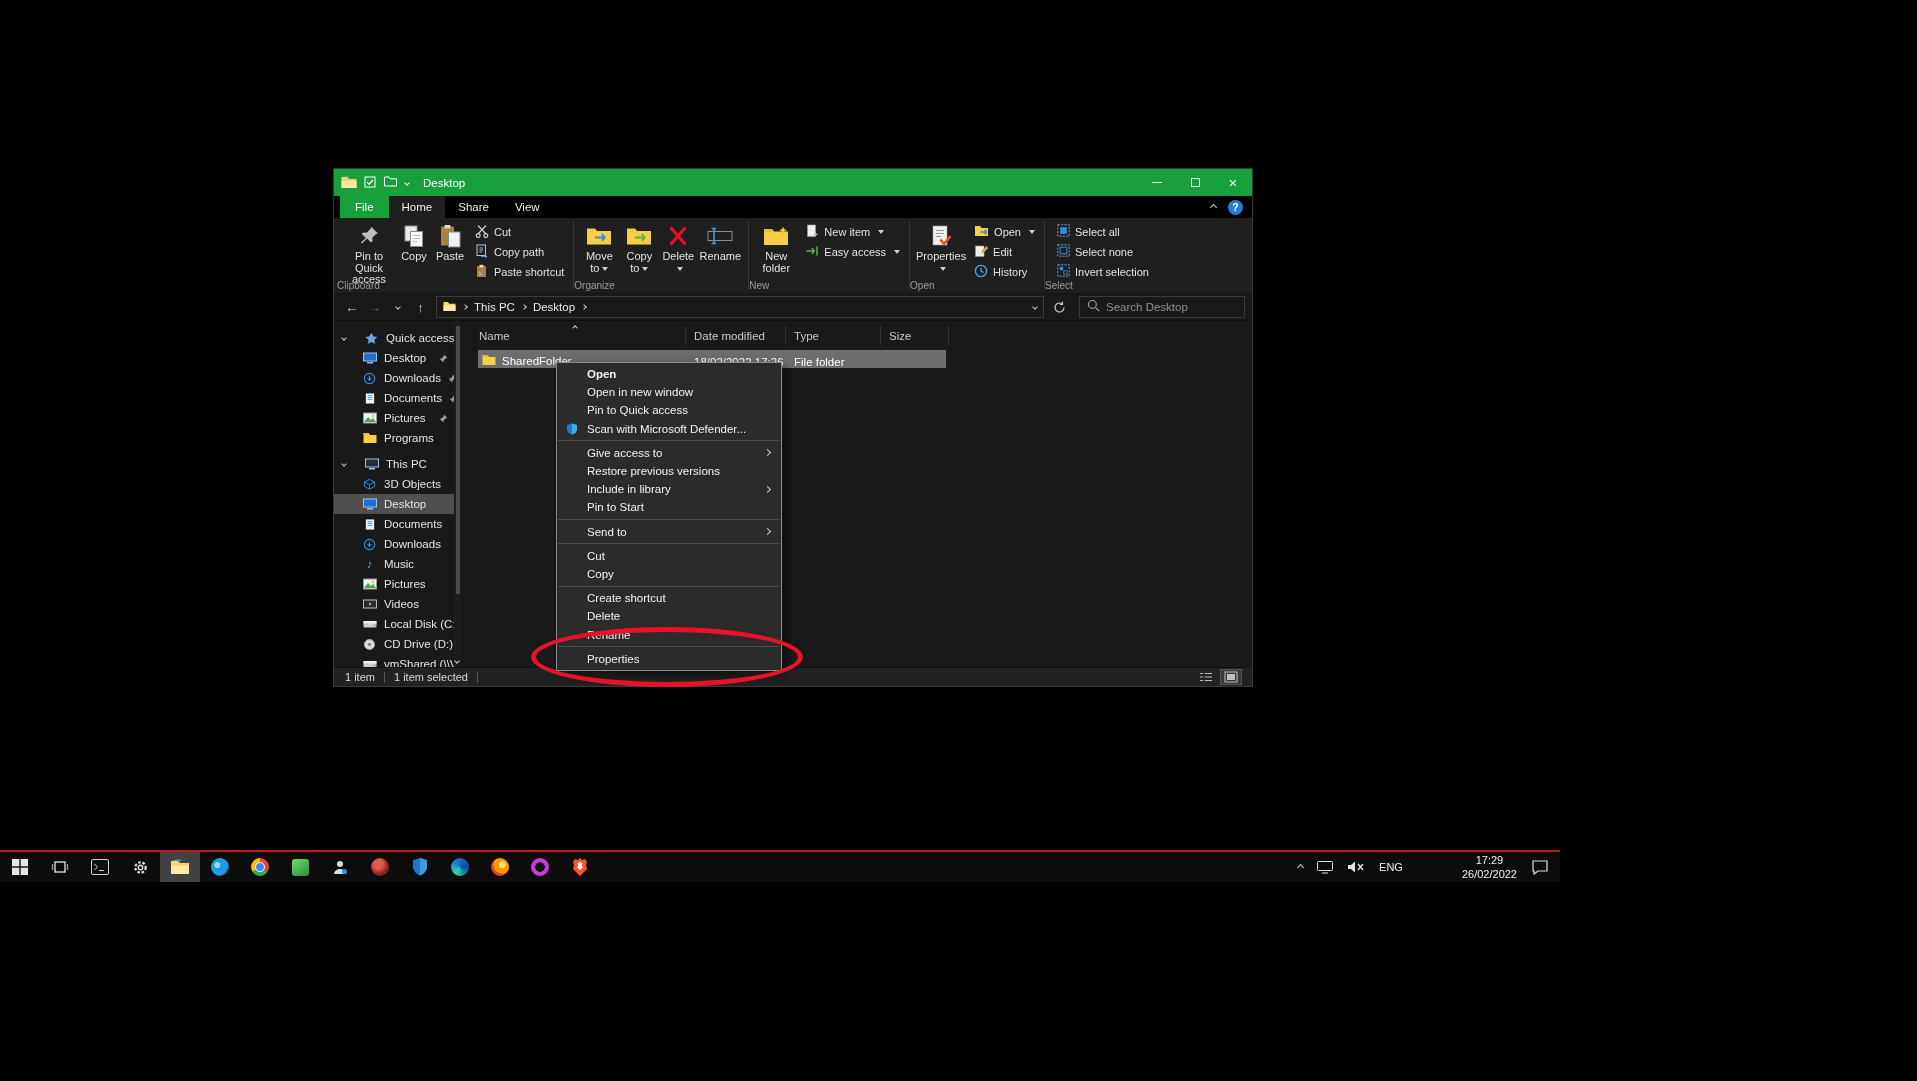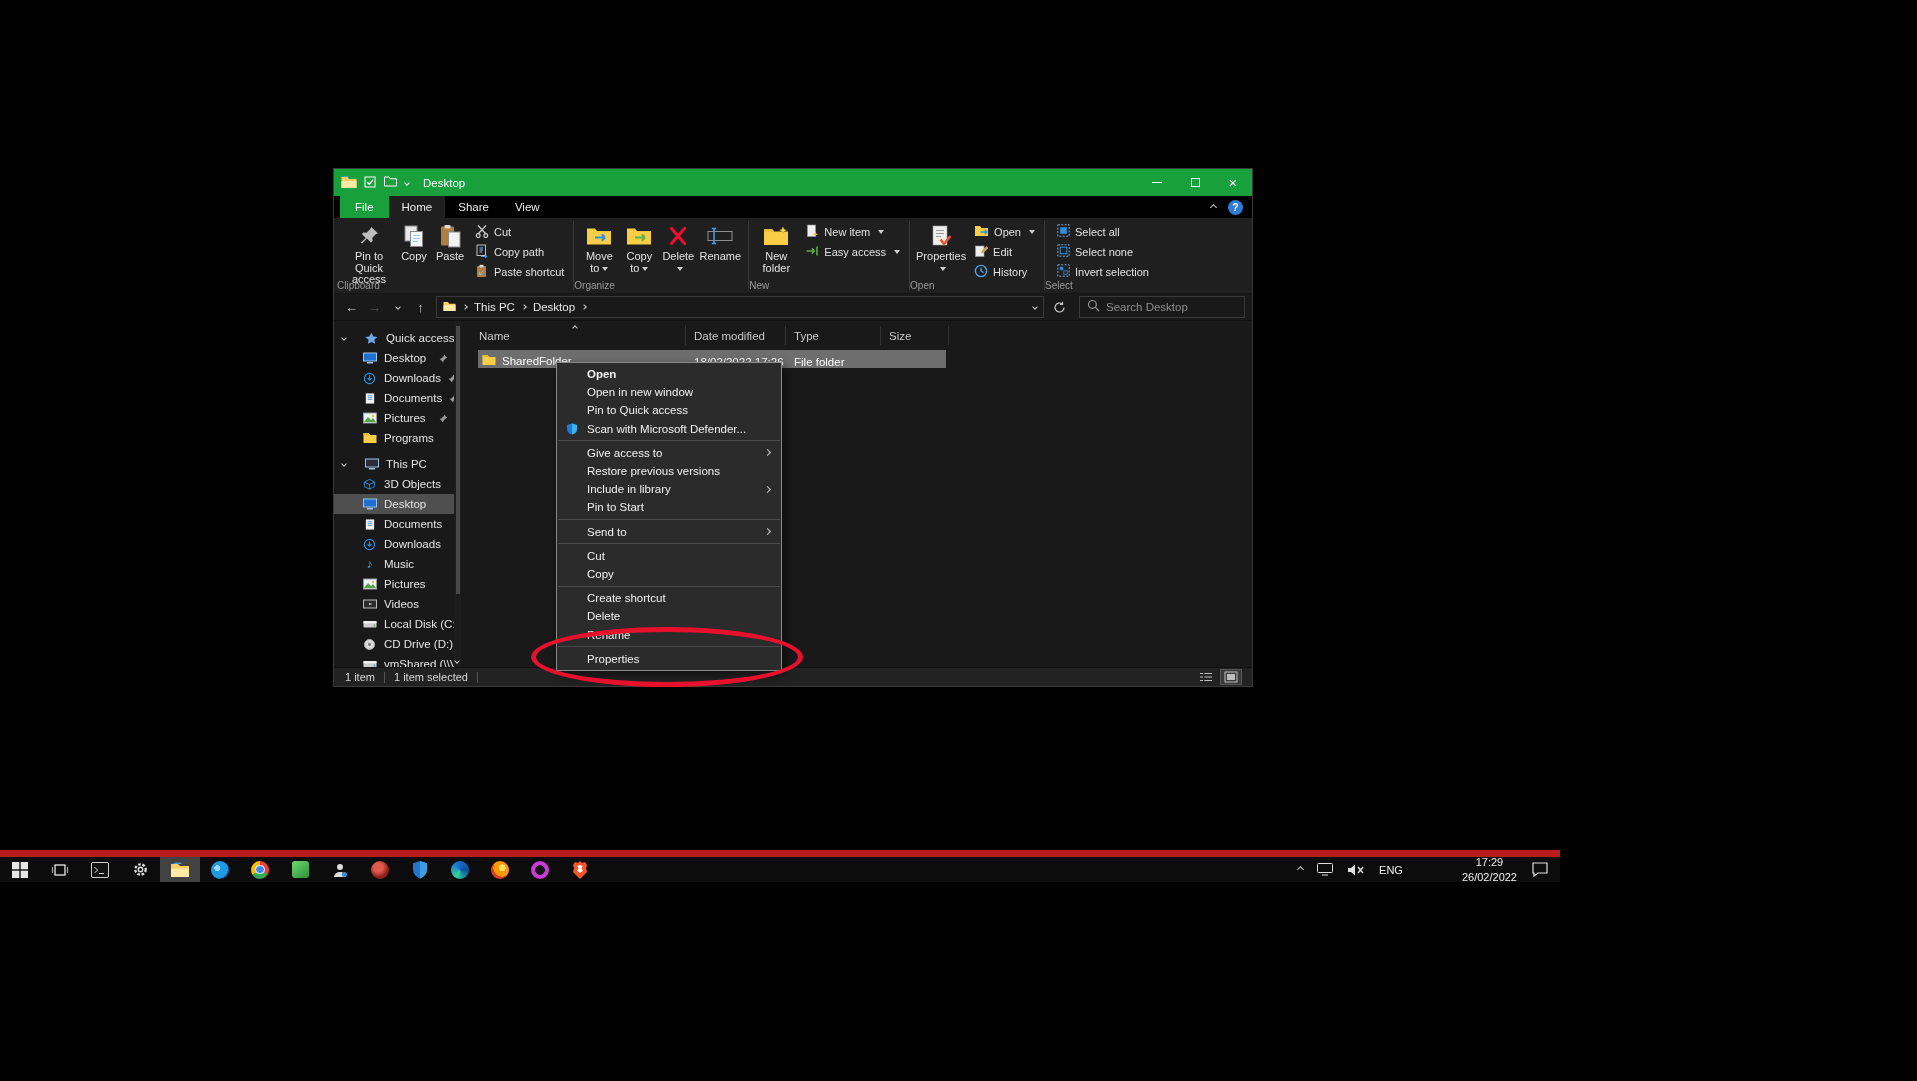--- a/index.html
+++ b/index.html
@@ -102,21 +102,21 @@
   .cmi{height:18.2px;display:flex;align-items:center;padding:0 26px 0 30px;font-size:11.5px;color:#f2f2f2;position:relative;white-space:nowrap;}
   .cmi.bold{font-weight:bold;}
   .cmi .cmi-ico{position:absolute;left:9px;top:3px;}
   .cmi .sub-chev{position:absolute;right:11px;}
   .csep{height:1px;background:#4b4b4b;margin:2.5px 1px;}
 
   
   .annotation{position:absolute;left:531px;top:627px;width:272px;height:60px;border:5px solid var(--annotation-red);border-radius:50%;z-index:60;pointer-events:none;}
 
   
-  .taskbar{position:absolute;left:0;bottom:0;width:100%;height:32px;background:#0c0c0c;border-top:7px solid #b91c1c;display:flex;align-items:stretch;z-index:30;}
+  .taskbar{position:absolute;left:0;bottom:0;width:100%;height:32px;background:#0c0c0c;border-top:2px solid #b91c1c;display:flex;align-items:stretch;z-index:30;}
   .tbtn{width:40px;display:flex;align-items:center;justify-content:center;}
   .tbtn.active{background:#424242;}
   .tray{margin-left:auto;display:flex;align-items:stretch;margin-right:5px;}
   .tray .titem{display:flex;align-items:center;justify-content:center;padding:0 7px;}
   .clockbox{display:flex;flex-direction:column;align-items:center;justify-content:center;font-size:11px;line-height:1.3;color:#f0f0f0;padding:0 8px;margin-left:44px;}
   .langtxt{font-size:11px;color:#f0f0f0;}
 
   
   .ic-chrome{width:18px;height:18px;border-radius:50%;background:conic-gradient(#ea4335 0 33%,#34a853 0 66%,#fbbc05 0 100%);position:relative;}
   .ic-chrome::after{content:"";position:absolute;inset:4.2px;background:#4285f4;border:1.8px solid #fff;border-radius:50%;}

